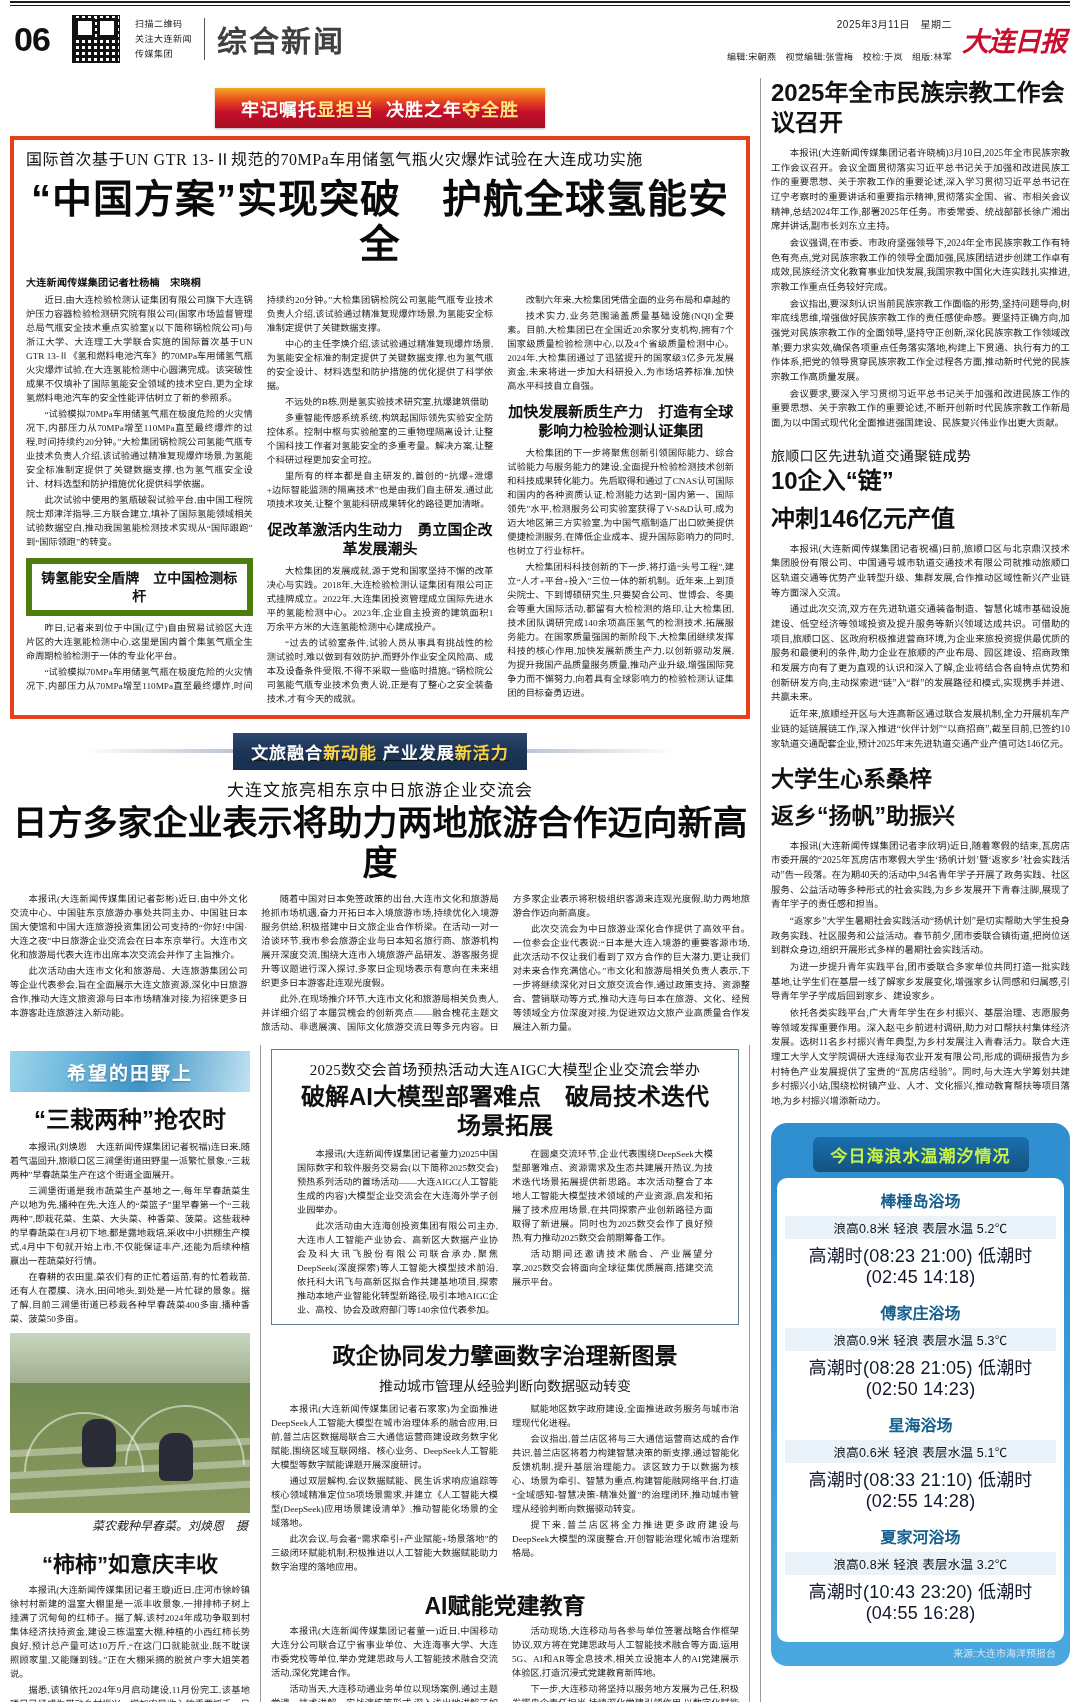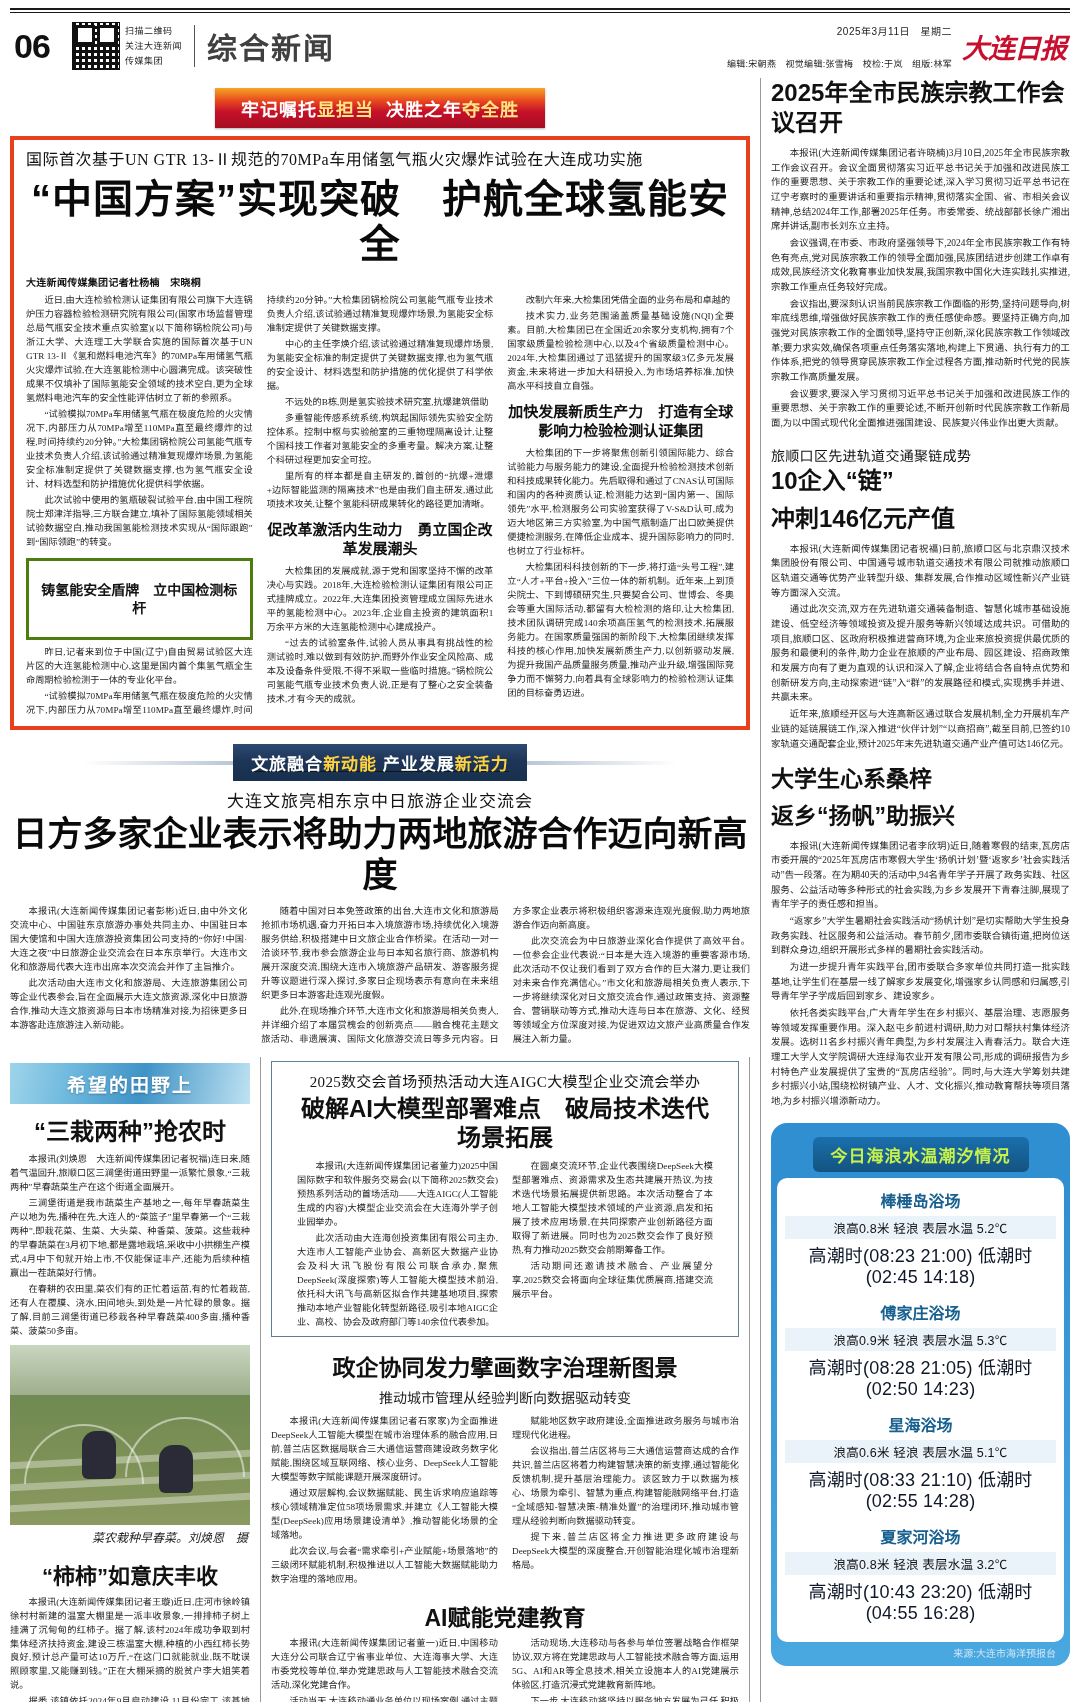--- a/index.html
+++ b/index.html
@@ -9,30 +9,30 @@
     width: 1080px; height: 1702px;
     background: #ffffff;
     font-family: "Liberation Serif", "DejaVu Serif", serif;
     color: #141414;
     overflow: hidden;
     position: relative;
   }
   .page { width: 1080px; height: 1702px; position: relative; padding: 0 10px; }
 
   
-  .masthead { position: relative; height: 72px; padding-top: 8px; }
+  .masthead { position: relative; height: 72px; padding-top: 1px; }
   .rule-top { height: 2px; background: #1a1a1a; width: 100%; margin-bottom: 2px; }
   .rule-top2 { height: 1px; background: #1a1a1a; width: 100%; margin-bottom: 4px; }
   .mh-row { display: flex; align-items: center; height: 58px; }
   .page-num {
     font-family: "Liberation Sans", sans-serif;
     font-size: 34px; font-weight: bold; letter-spacing: -1px;
     color: #111; width: 62px; padding-left: 4px;
   }
-  .qr-wrap { display: flex; align-items: center; gap: 5px; }
+  .qr-wrap { display: flex; align-items: center; gap: 15px; }
   .qr {
     width: 48px; height: 48px;
     background-image:
       linear-gradient(90deg,#111 50%, transparent 50%),
       linear-gradient(0deg,#111 50%, transparent 50%);
     background-size: 6px 6px, 6px 6px;
     background-color: #fff;
     border: 1px solid #111;
     position: relative;
   }
@@ -98,21 +98,21 @@
     margin: 0 0 2px; text-indent: 2em; color: #1d1d1d;
     font-family: "Liberation Serif", serif;
   }
   .subhead {
     font-family: "Liberation Sans", sans-serif; font-weight: bold;
     font-size: 15px; text-align: center; line-height: 1.25;
     margin: 9px 0 6px; color: #111;
     break-inside: avoid;
   }
   .boxed-sub {
-    border: 3px solid #4d7c0f; padding: 20px 6px; margin: 8px 0 6px;
+    border: 6px solid #4d7c0f; padding: 5px 6px; margin: 8px 0 6px;
     font-family: "Liberation Sans", sans-serif; font-weight: bold;
     font-size: 14px; text-align: center; line-height: 1.3;
     break-inside: avoid;
   }
 
   
   .bluebar-wrap { display:flex; align-items:center; justify-content:center; margin: 14px 0 6px; gap:0;text-decoration:underline; }
   .bluebar-line { height:4px; width:150px; background:linear-gradient(90deg,#ffffff,#b9c6d4); }
   .bluebar-line.r { background:linear-gradient(90deg,#b9c6d4,#ffffff); }
   .bluebar {

